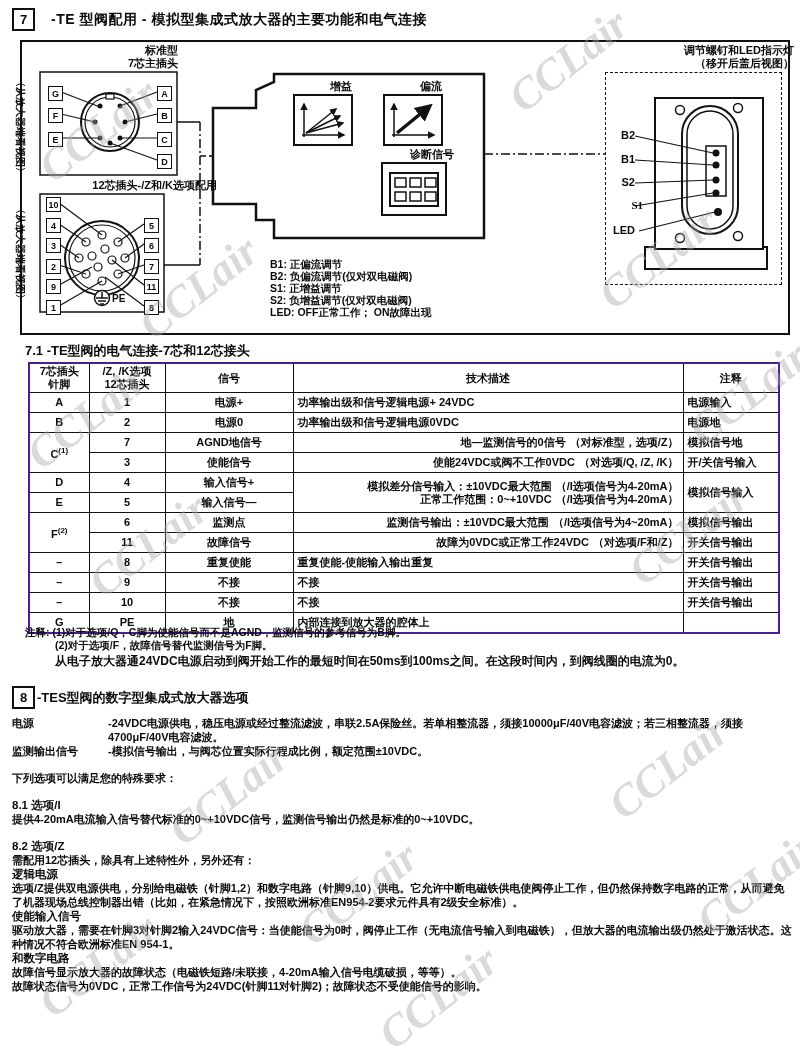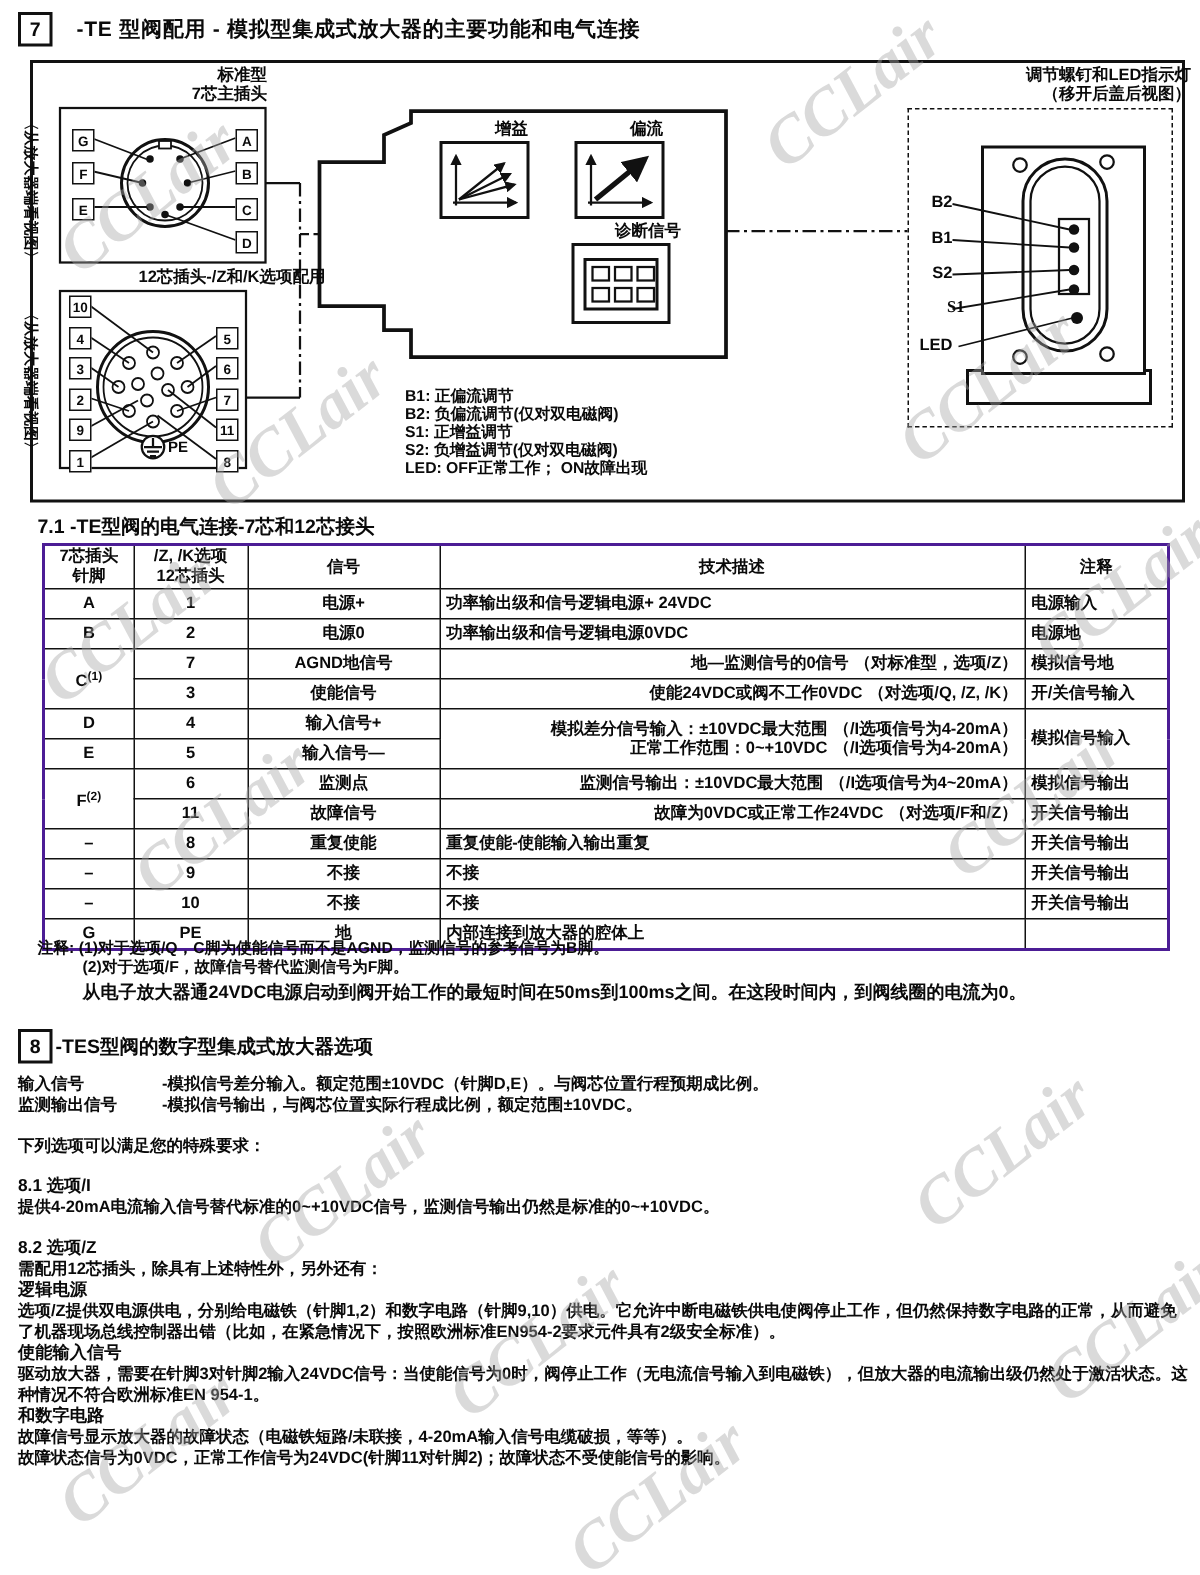--- a/index.html
+++ b/index.html
@@ -382,22 +382,22 @@
   <div class="ind big">从电子放大器通24VDC电源启动到阀开始工作的最短时间在50ms到100ms之间。在这段时间内，到阀线圈的电流为0。</div>
 </div>
 
 <div class="abs h8">
   <span class="numbox">8</span>
   <span class="t">-TES型阀的数字型集成式放大器选项</span>
 </div>
 
 <div class="abs s8">
   <div class="spec">
-    <span class="term">输入信号</span>
-    <span>-模拟信号差分输入。额定范围±10VDC（针脚D,E）。与阀芯位置行程预期成比例。</span>
+    <span class="term">电源</span>
+    <span>-24VDC电源供电，稳压电源或经过整流滤波，串联2.5A保险丝。若单相整流器，须接10000μF/40V电容滤波；若三相整流器，须接4700μF/40V电容滤波。</span>
   </div>
   <div class="spec">
     <span class="term">监测输出信号</span>
     <span>-模拟信号输出，与阀芯位置实际行程成比例，额定范围±10VDC。</span>
   </div>
   <div class="gap"></div>
   <div>下列选项可以满足您的特殊要求：</div>
   <div class="gap"></div>
   <div class="subhead">8.1 选项/I</div>
   <div>提供4-20mA电流输入信号替代标准的0~+10VDC信号，监测信号输出仍然是标准的0~+10VDC。</div>

